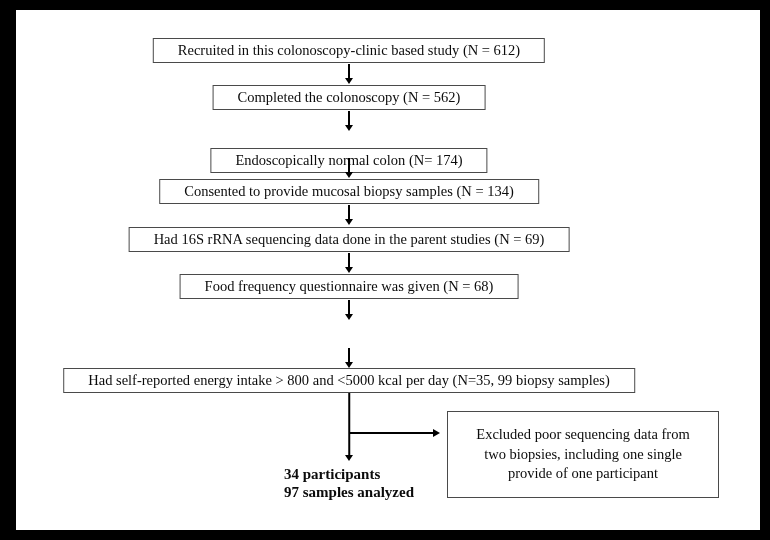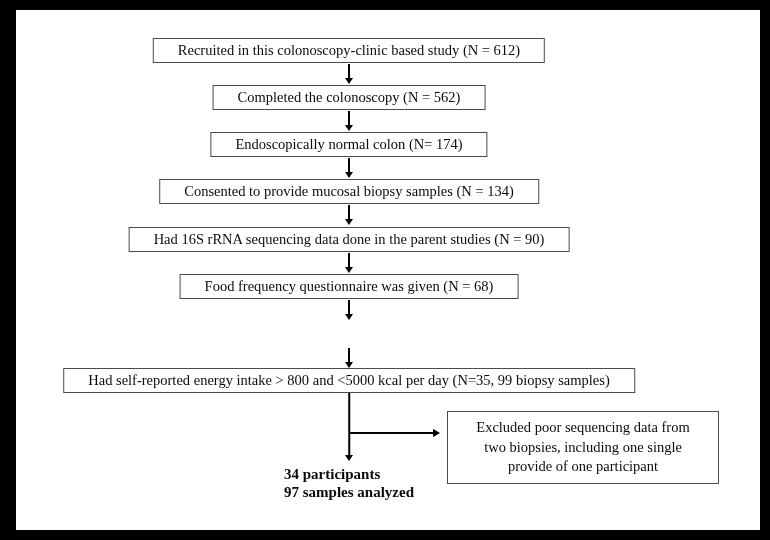--- a/index.html
+++ b/index.html
@@ -75,21 +75,21 @@
   .exclusion{
     position:absolute;
     box-sizing:border-box;
     left:431px;top:401px;
     width:272px;
     border:1px solid #4a4a4a;
     background:#fff;
     color:#0b0b0b;
     font-size:14.5px;
     line-height:19.5px;
-    padding:6px 6px;
+    padding:13px 6px;
     text-align:center;
   }
   .result{
     position:absolute;
     left:333px;top:456px;
     transform:translateX(-50%);
     font-weight:bold;
     font-size:15px;
     line-height:17.5px;
     color:#0b0b0b;
@@ -106,33 +106,33 @@
       <div class="vline"></div>
       <div class="tri-down"></div>
     </div>
 
   <div class="fbox" style="top:75px">Completed the colonoscopy (N = 562)</div>
   <div class="varrow" style="top:101px">
       <div class="vline"></div>
       <div class="tri-down"></div>
     </div>
 
-  <div class="fbox" style="top:122px">Endoscopically normal colon (N= 174)</div>
+  <div class="fbox" style="top:138px">Endoscopically normal colon (N= 174)</div>
   <div class="varrow" style="top:148px">
       <div class="vline"></div>
       <div class="tri-down"></div>
     </div>
 
   <div class="fbox" style="top:169px">Consented to provide mucosal biopsy samples (N = 134)</div>
   <div class="varrow" style="top:195px">
       <div class="vline"></div>
       <div class="tri-down"></div>
     </div>
 
-  <div class="fbox" style="top:217px">Had 16S rRNA sequencing data done in the parent studies (N = 90)</div>
+  <div class="fbox" style="top:217px">Had 16S rRNA sequencing data done in the parent studies (N = 69)</div>
   <div class="varrow" style="top:243px">
       <div class="vline"></div>
       <div class="tri-down"></div>
     </div>
 
   <div class="fbox" style="top:264px">Food frequency questionnaire was given (N = 68)</div>
   <div class="varrow" style="top:290px">
       <div class="vline"></div>
       <div class="tri-down"></div>
     </div>

